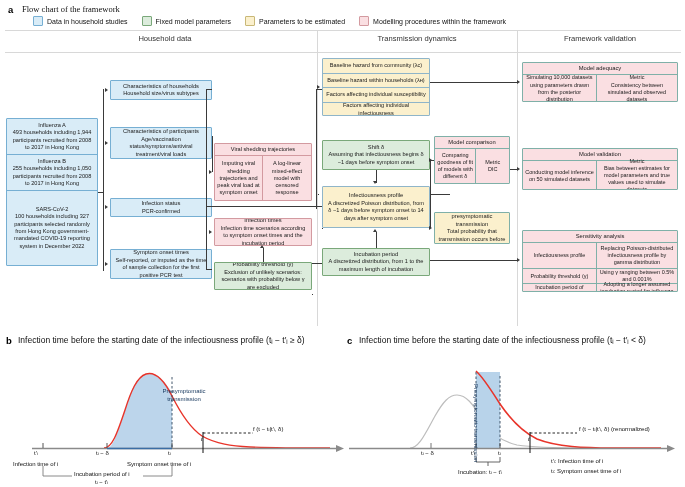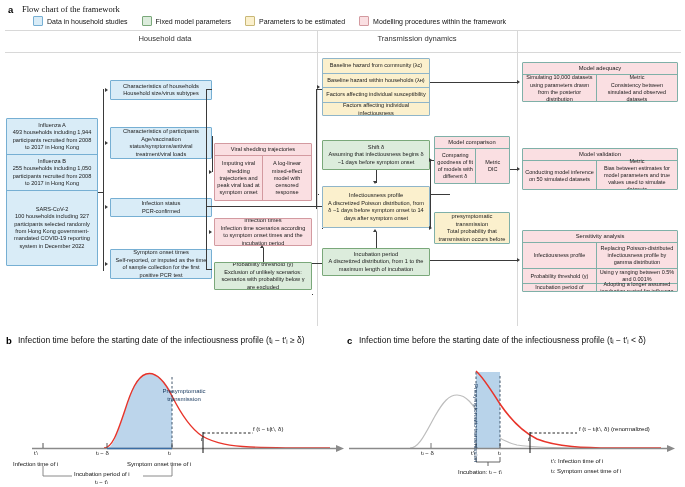--- a/index.html
+++ b/index.html
@@ -104,20 +104,21 @@
       <span class="legend-label">Modelling procedures within the framework</span>
     </div>
   </div>
 
   <div class="colband">
     <div class="hrule" style="left:0;top:0;width:676px;"></div>
     <div class="vrule" style="left:312px;height:296px;"></div>
     <div class="vrule" style="left:512px;height:296px;"></div>
     <div class="colhead" style="left:80px;top:4px;width:160px;">Household data</div>
     <div class="colhead" style="left:332px;top:4px;width:160px;">Transmission dynamics</div>
+    <div class="colhead" style="left:520px;top:4px;width:150px;">Framework validation</div>
     <div class="hrule" style="left:0;top:22px;width:676px;"></div>
   </div>
 
   <div class="stack blue" style="left:6px;top:118px;width:92px;height:148px;background:#d9ecf7;">
     <div class="row" style="height:36px;">
       <span class="bt">Influenza A</span>
       <span>493 households including 1,944 participants recruited from 2008 to 2017 in Hong Kong</span>
     </div>
     <div class="row" style="height:36px;">
       <span class="bt">Influenza B</span>

